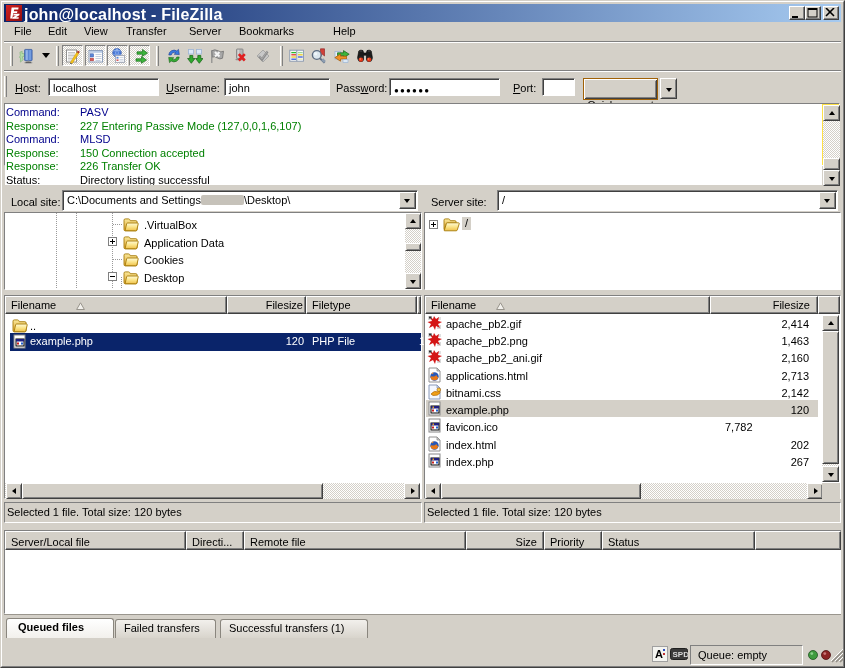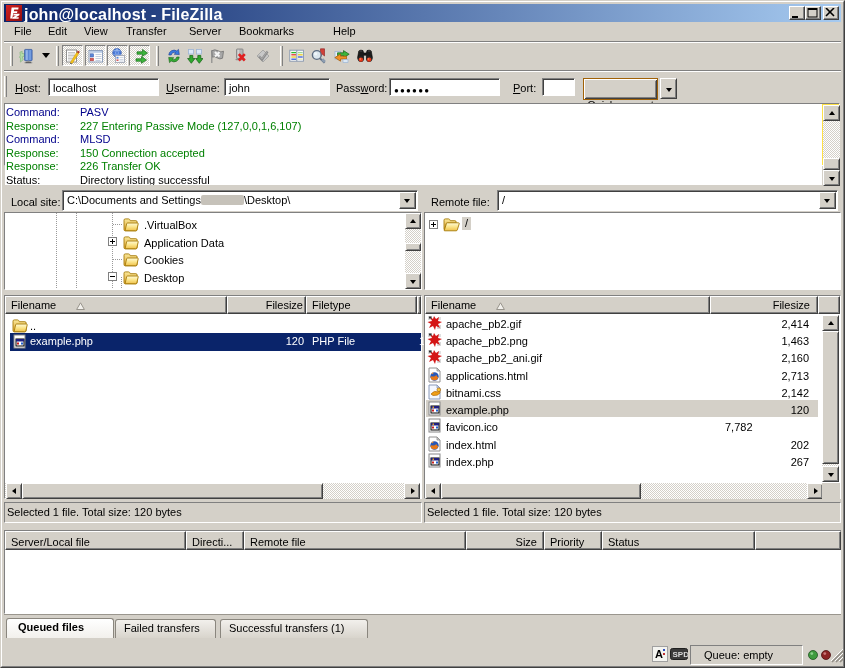--- a/index.html
+++ b/index.html
@@ -254,21 +254,21 @@
 </defs>
     </svg>
 
 <span class="abs" style="left:11px;top:196px;">Local site:</span>
 <div class="combo" style="left:62px;top:190px;width:356px;">
  <span class="ctext">C:\Documents and Settings<span style="display:inline-block;width:43px;height:10px;background:#c6c2ba;border-radius:2px;vertical-align:-1px;"></span>\Desktop\</span>
  <div class="cbtn">
         <div class="arrow down" style="left:4px;top:6px;"></div>
       </div>
 </div>
-<span class="abs" style="left:431px;top:196px;">Remote file:</span>
+<span class="abs" style="left:431px;top:196px;">Server site:</span>
 <div class="combo" style="left:497px;top:190px;width:341px;">
  <span class="ctext">/</span>
  <div class="cbtn">
         <div class="arrow down" style="left:4px;top:6px;"></div>
       </div>
 </div>
 
 <div class="abs" style="left:4px;top:212px;width:418px;height:78px;border:1px solid;border-color:#808080 #fff #fff #808080;background:#fff;">
  <div class="abs" style="left:51px;top:0;width:1px;height:76px;background-image:repeating-linear-gradient(to bottom,#9a9a9a 0 1px,transparent 1px 2px);"></div>
  <div class="abs" style="left:71px;top:0;width:1px;height:76px;background-image:repeating-linear-gradient(to bottom,#9a9a9a 0 1px,transparent 1px 2px);"></div>
@@ -499,21 +499,21 @@
  <svg class="abs" style="left:648px;top:8px;" width="16" height="16" viewBox="0 0 16 16">
         <rect x="0.5" y="0.5" width="15" height="15" fill="#f4f4f0" stroke="#a0a0a0"></rect>
         <text x="3" y="12" font-family="Liberation Sans" font-size="11" font-weight="bold" fill="#000">A</text>
         <rect x="11" y="3" width="2" height="2" fill="#3050c0"></rect>
         <rect x="11" y="7" width="2" height="2" fill="#c03030"></rect>
       </svg>
  <svg class="abs" style="left:666px;top:10px;" width="18" height="12" viewBox="0 0 18 12">
         <rect x="0.5" y="0.5" width="17" height="11" rx="2" fill="#3a3a3a" stroke="#202020"></rect>
         <text x="2.5" y="9" font-family="Liberation Sans" font-size="8" font-weight="bold" fill="#d8d8d8">SPD</text>
       </svg>
- <div class="abs" style="left:686px;top:7px;width:113px;height:20px;border:1px solid;border-color:#808080 #fff #fff #808080;background:#D4D0C8;padding:3px 0 0 13px;">Queue: empty</div>
+ <div class="abs" style="left:686px;top:7px;width:113px;height:20px;border:1px solid;border-color:#808080 #fff #fff #808080;background:#D4D0C8;padding:3px 0 0 7px;">Queue: empty</div>
  <svg class="abs" style="left:803px;top:11px;" width="26" height="12" viewBox="0 0 26 12">
         <circle cx="6" cy="6" r="4.5" fill="#3f9c3f" stroke="#205020" stroke-width="0.8"></circle>
         <circle cx="4.8" cy="4.6" r="1.4" fill="#8cd08c"></circle>
         <circle cx="19" cy="6" r="4.5" fill="#8c2424" stroke="#4a0f0f" stroke-width="0.8"></circle>
         <circle cx="17.8" cy="4.6" r="1.4" fill="#c87878"></circle>
       </svg>
  <svg class="abs" style="left:826px;top:10px;" width="14" height="15" viewBox="0 0 14 15">
         <path d="M13 1 L1 13" stroke="#fff" stroke-width="1"></path>
         <path d="M14 2 L2 14" stroke="#928e86" stroke-width="1.6"></path>
         <path d="M13 5 L5 13" stroke="#fff" stroke-width="1"></path>

